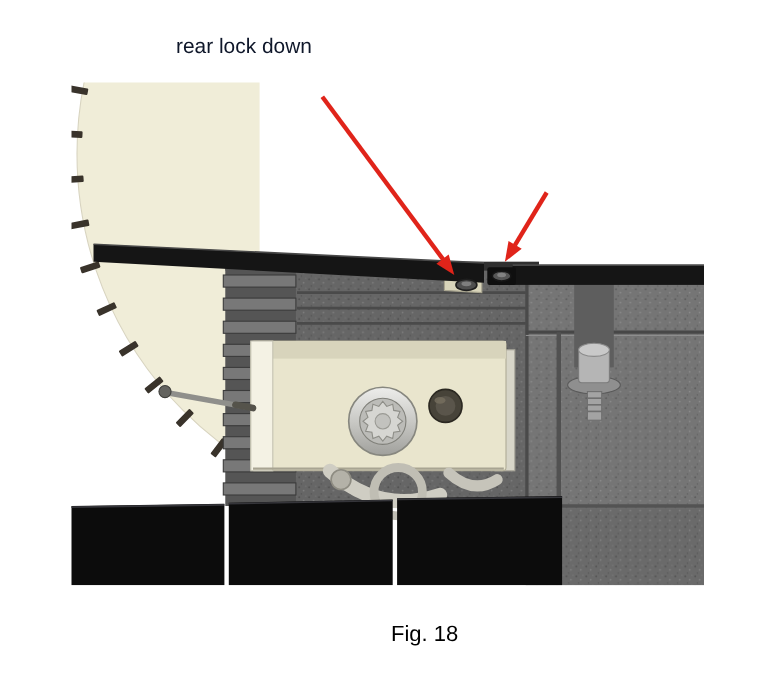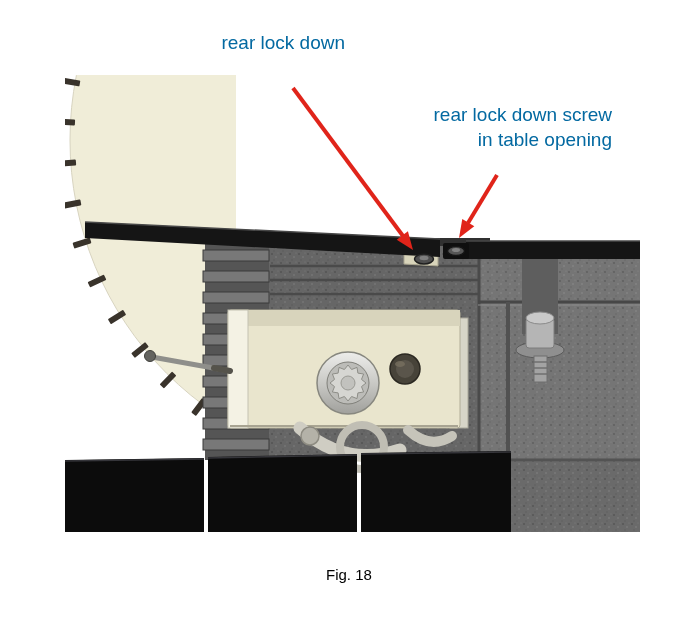--- a/index.html
+++ b/index.html
@@ -2,42 +2,38 @@
 <html><head>
 <meta charset="utf-8">
 <style>
   html,body{margin:0;padding:0;background:#fff;}
   #page{
     position:relative;width:690px;height:624px;background:#fff;
     font-family:"Liberation Sans",sans-serif;overflow:hidden;
   }
   #page svg{position:absolute;left:0;top:0;z-index:1;}
   .anno-label{
-    position:absolute;z-index:2;text-align:right;
-    font-size:19px;line-height:25px;color:#0369a1;
+    position:absolute;z-index:2;text-align:left;
+    font-size:19px;line-height:25px;color:#0f172a;
   }
   .anno-label span{display:block;}
   .fig-caption{
-    position:absolute;z-index:2;
-    font-size:15px;color:#000;
+    position:absolute;z-index:2;text-align:center;
+    font-size:20px;color:#000;
   }
 </style>
 </head>
 <body>
 
 <div id="page">
 
   <div class="anno-label" style="left:160px;top:30px;width:185px;">
     <span>rear lock down</span>
   </div>
 
-  <div class="anno-label" style="left:382px;top:102px;width:230px;">
-    <span>rear lock down screw</span>
-    <span>in table opening</span>
-  </div>
 
   <div class="fig-caption" style="left:326px;top:566px;width:120px;">Fig. 18</div>
 
   <svg width="690" height="624" viewBox="0 0 690 624">
     <defs>
       <clipPath id="illustClip">
           <rect x="65" y="75" width="575" height="457"></rect>
         </clipPath>
       <clipPath id="bladeClip">
           <rect x="65" y="75" width="171" height="457"></rect>

